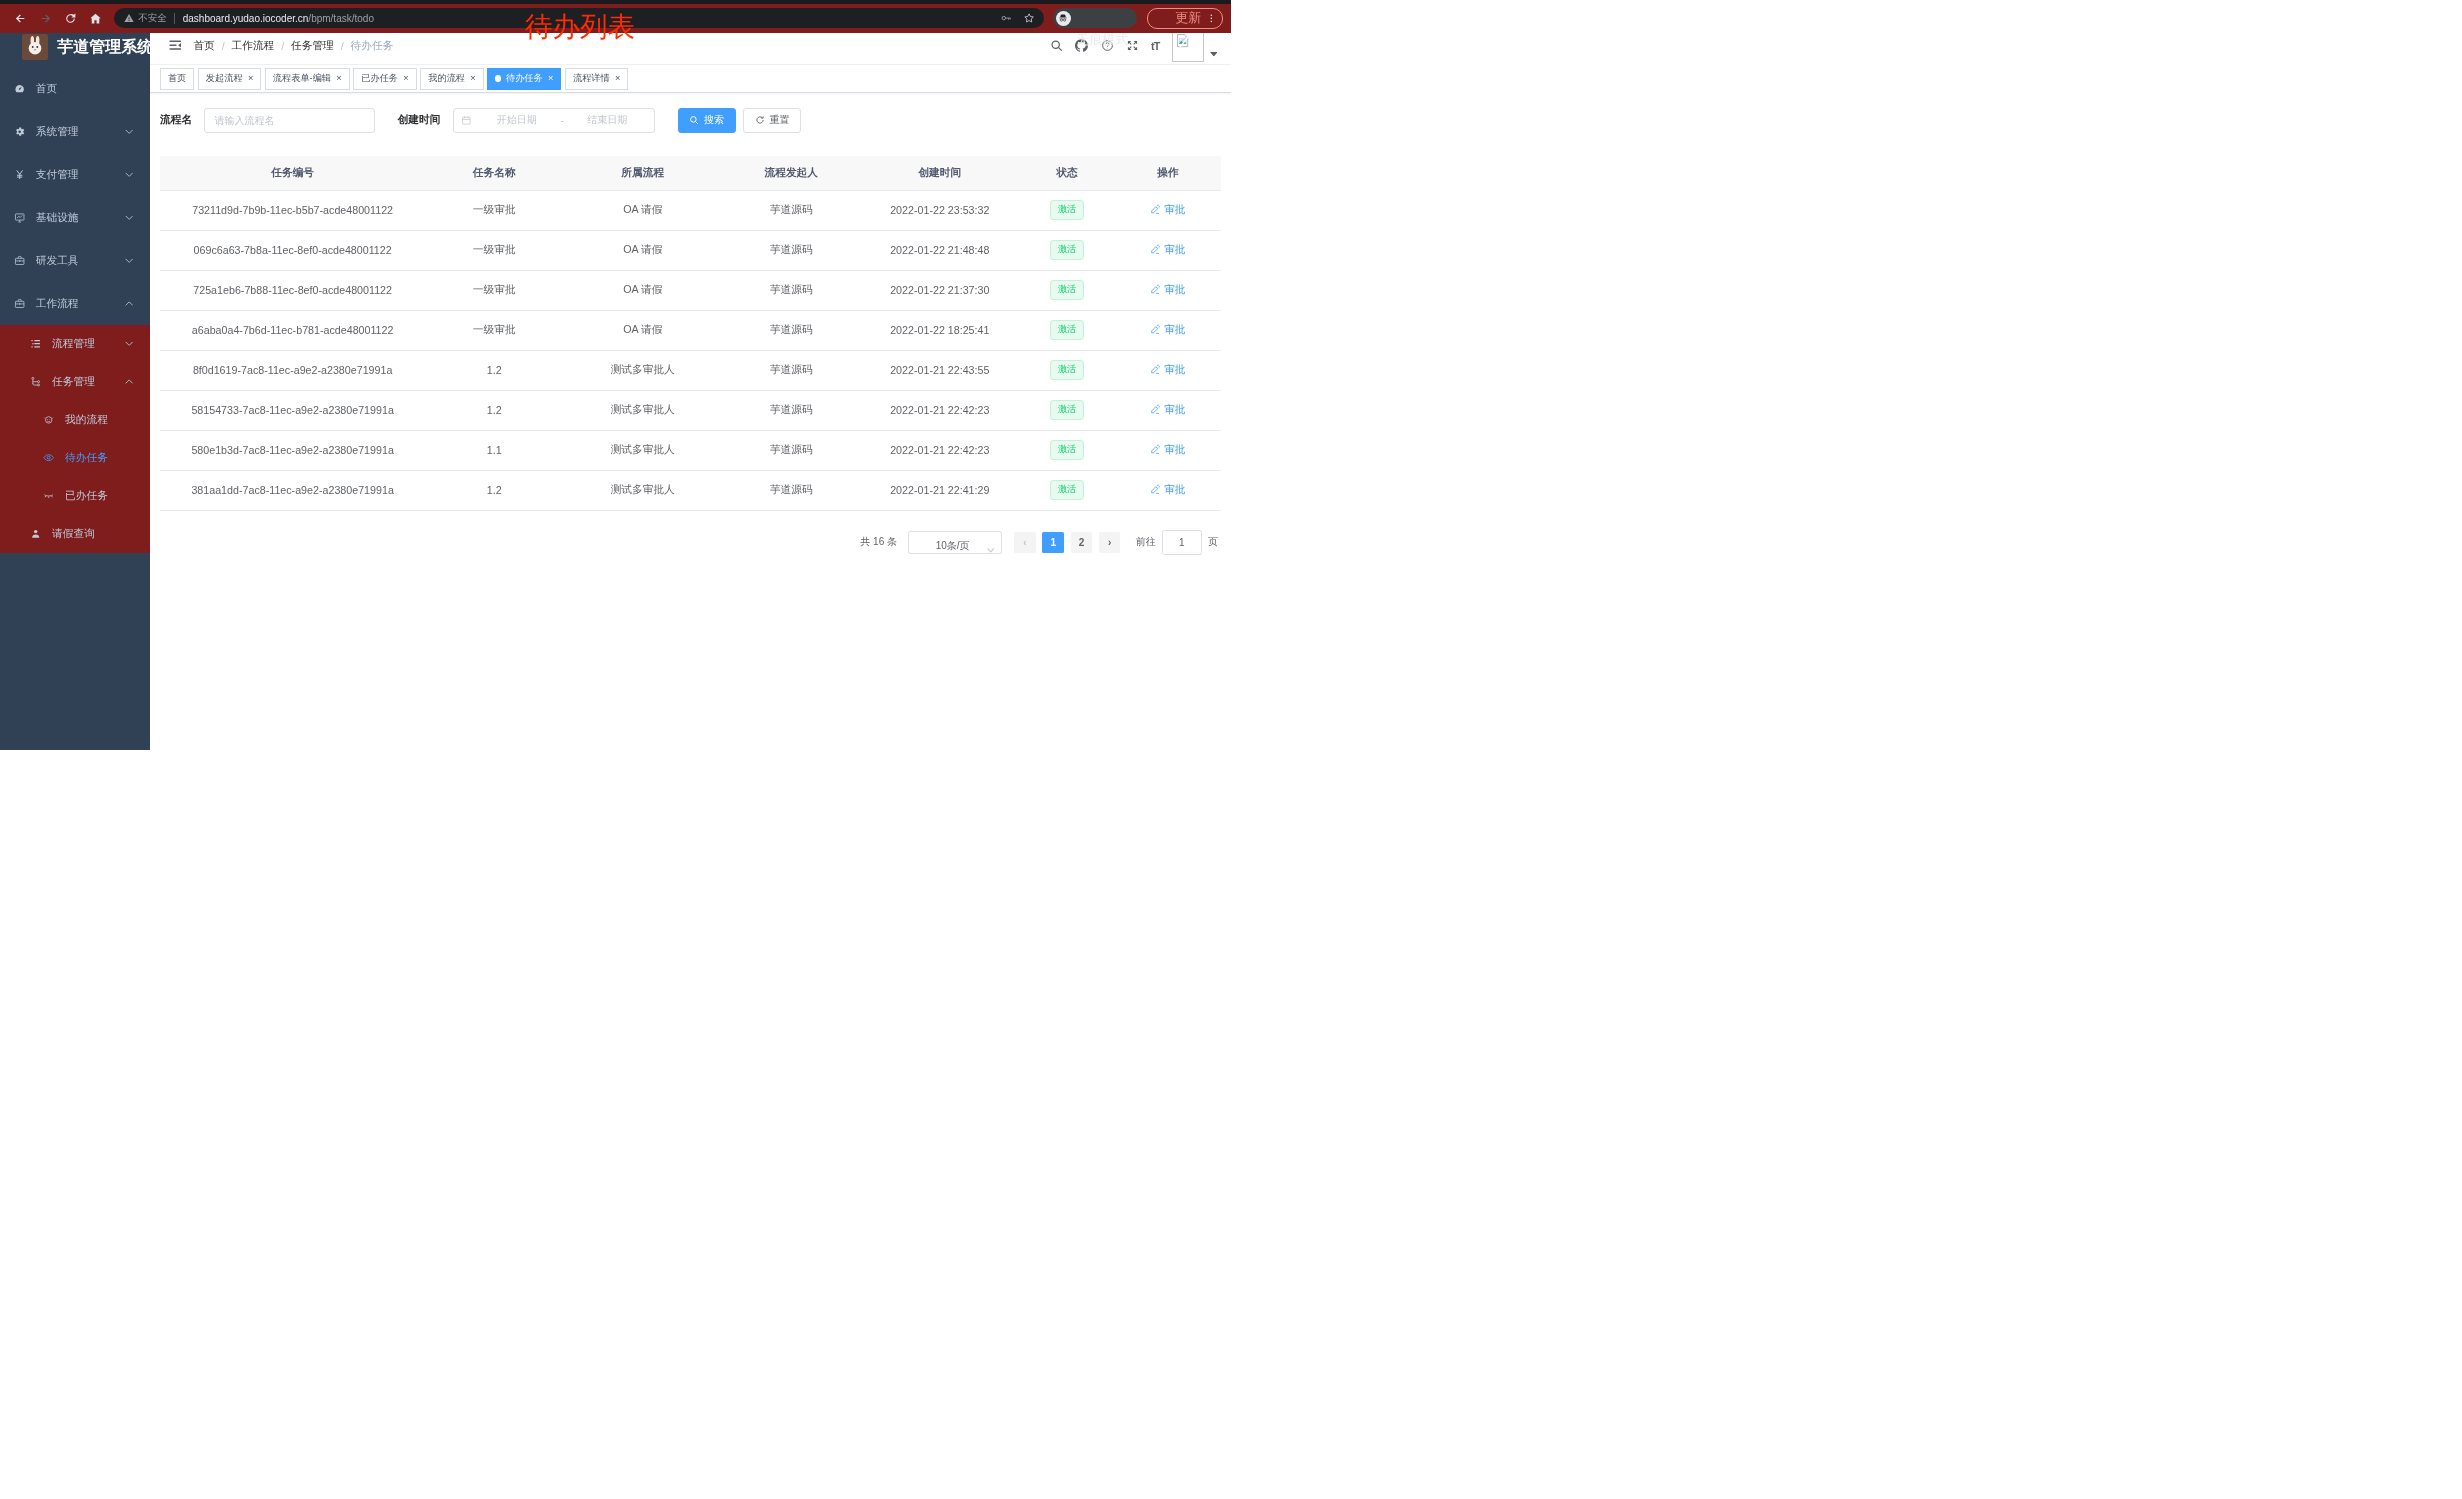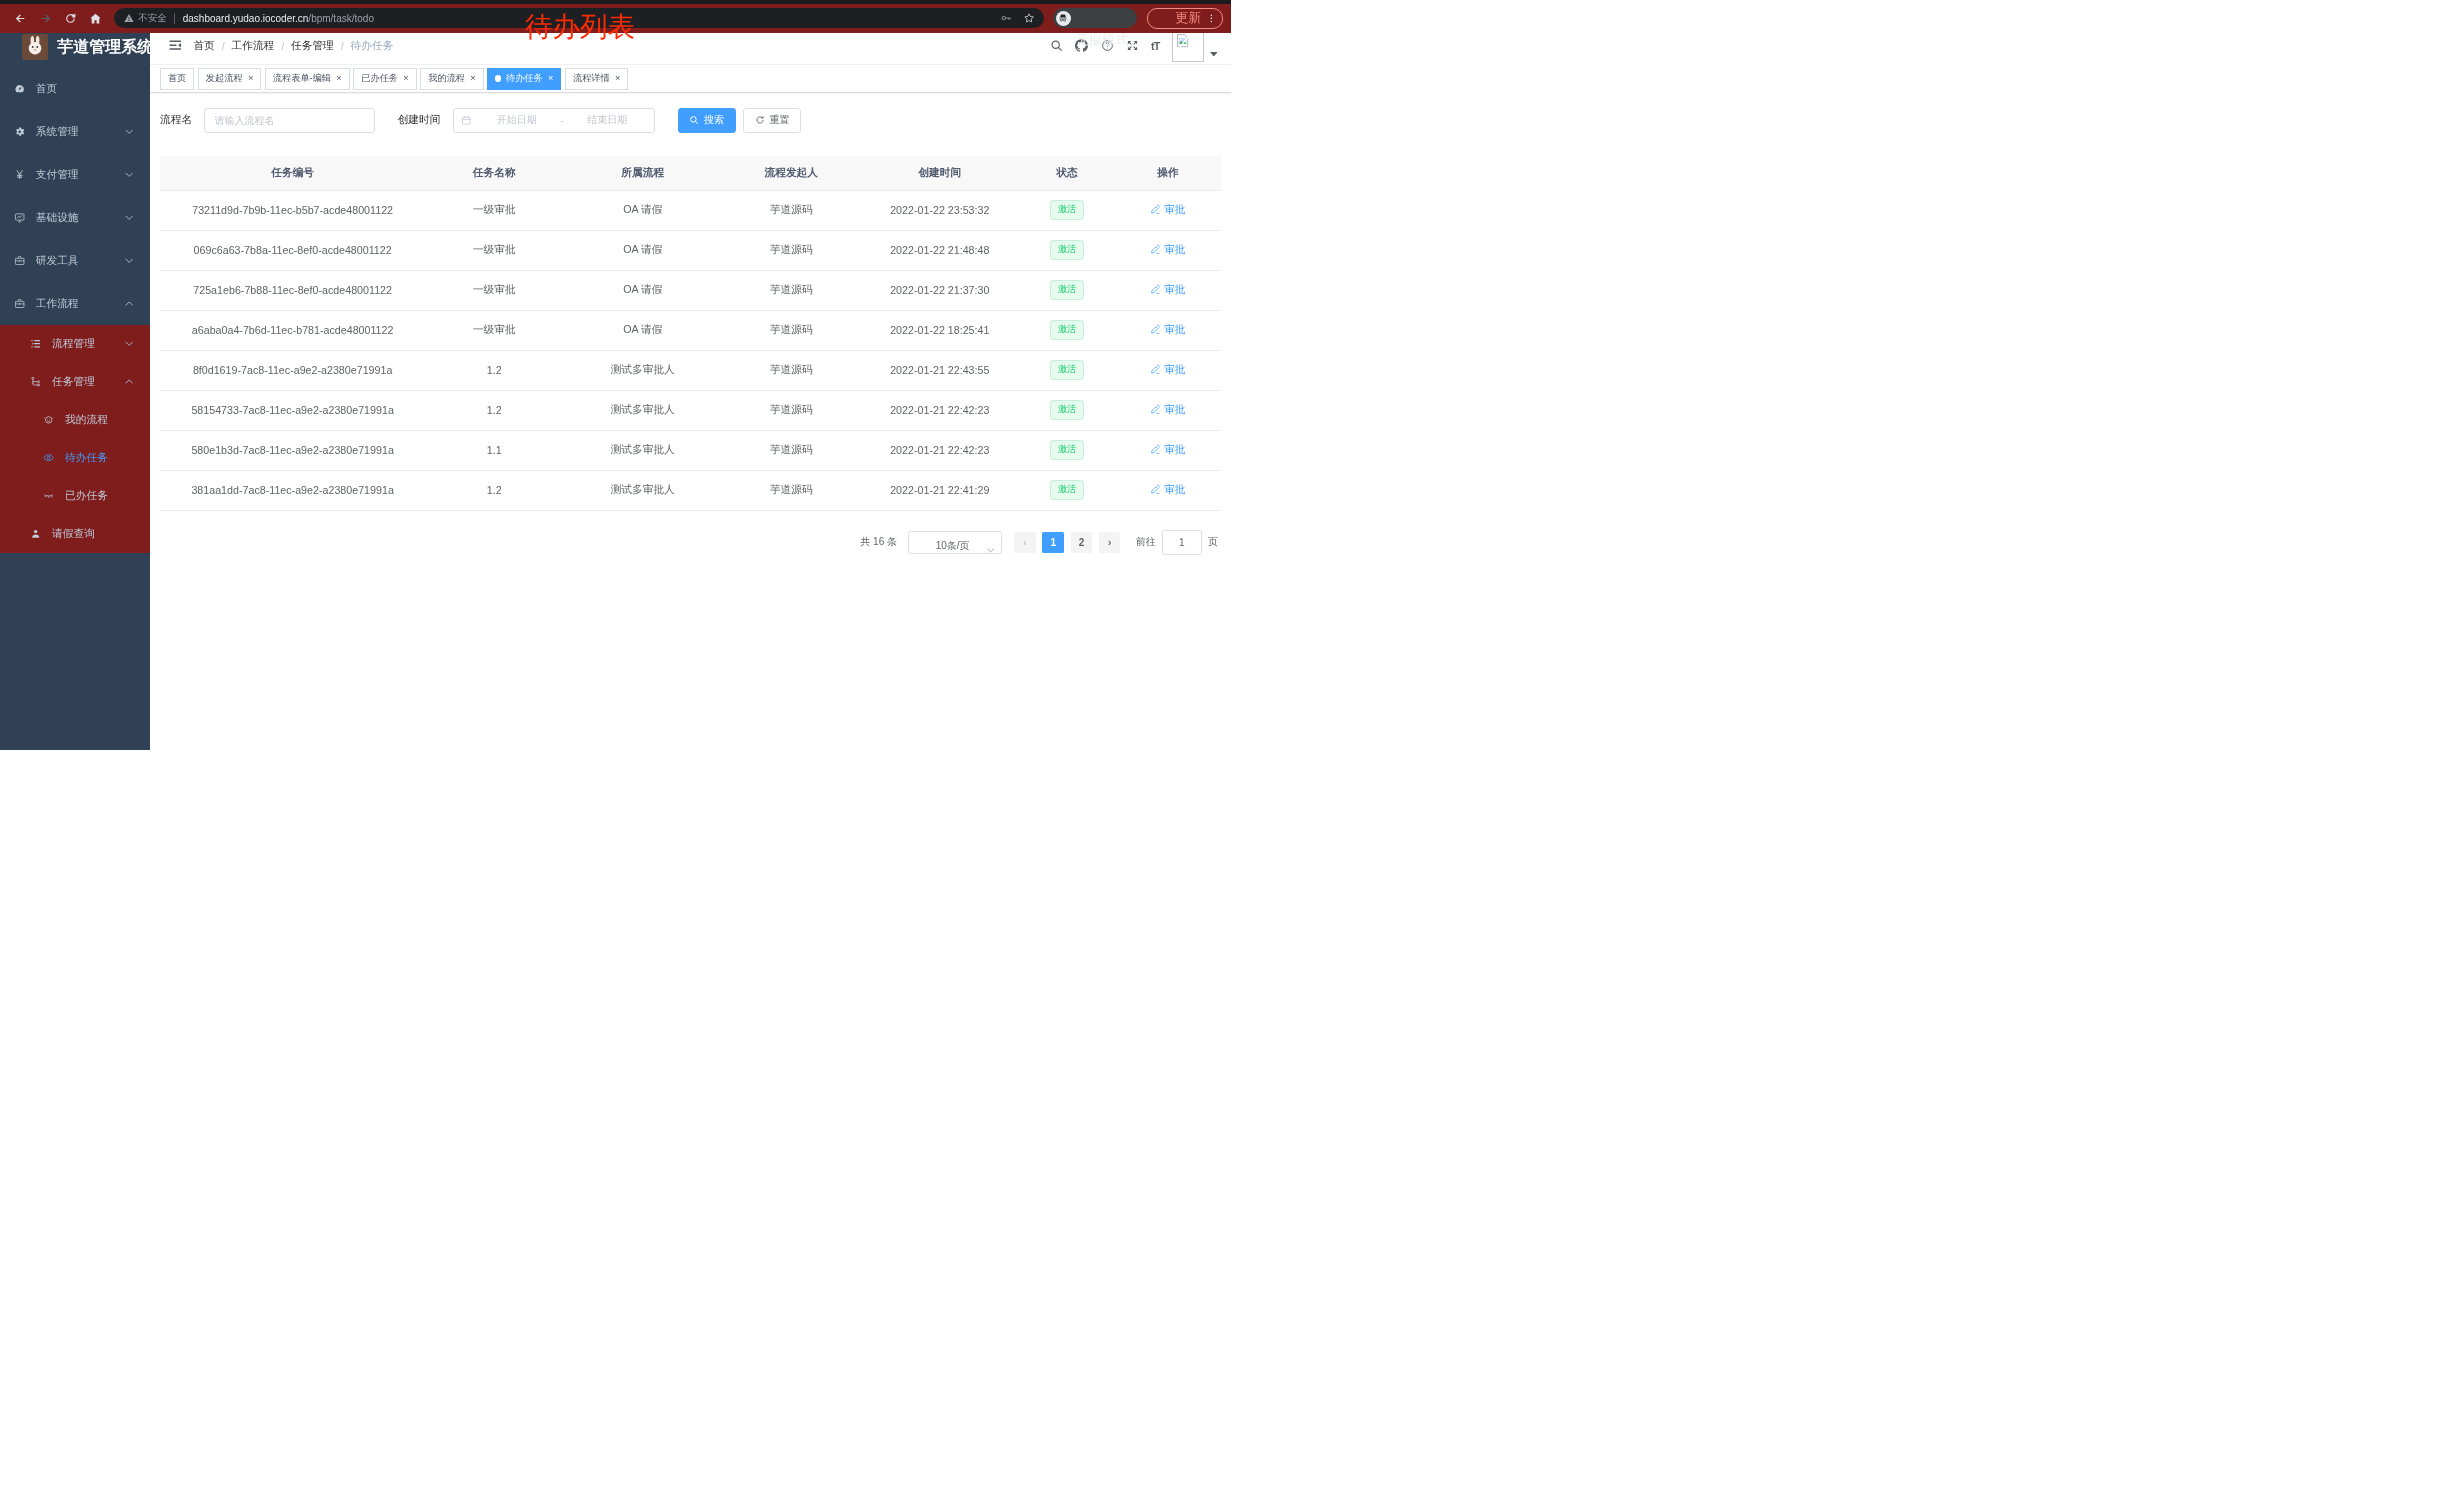--- a/index.html
+++ b/index.html
@@ -77,21 +77,21 @@
           box-shadow:0 0.8px 2.3px rgba(0,0,0,.08);flex-shrink:0;background:#fff;position:relative;z-index:2;}
   .tab{height:20px;border:0.8px solid #d8dce5;background:#fff;color:#495060;font-size:9.2px;
        display:flex;align-items:center;padding:0 6.9px;margin-right:3.8px;cursor:pointer;white-space:nowrap;}
   .tab .dot{width:6.1px;height:6.1px;border-radius:50%;background:#fff;margin-right:4.6px;}
   .tab .close{margin-left:5.3px;font-size:9.2px;line-height:1;cursor:pointer;}
   .tab.active{background:#409eff;border-color:#409eff;color:#fff;}
 
   
   .content{flex:1;padding:14.5px 10px 0 10px;background:#fff;overflow:hidden;}
   .filters{display:flex;align-items:center;font-size:10.7px;margin-bottom:23px;}
-  .flabel{font-weight:normal;color:#303133;margin-right:12.2px;white-space:nowrap;}
+  .flabel{font-weight:bold;color:#303133;margin-right:12.2px;white-space:nowrap;}
   .flabel.ml{margin-left:23px;}
   .txt-input{width:150px;height:23px;border:0.8px solid #dcdfe6;border-radius:3.1px;padding:0 9.2px;
              font-size:10px;color:#606266;outline:none;font-family:inherit;}
   .txt-input::placeholder{color:#c0c4cc;}
   .date-range{width:185px;height:23px;border:0.8px solid #dcdfe6;border-radius:3.1px;display:flex;
               align-items:center;padding:0 7.6px;cursor:pointer;}
   .cal-ic{width:10.7px;height:10.7px;color:#c0c4cc;margin-right:6.1px;}
   .dr-ph{font-size:10px;color:#c0c4cc;flex:1;text-align:center;white-space:nowrap;}
   .dr-sep{font-size:10px;color:#c0c4cc;margin:0 4.6px;}
   .btn{height:23px;border-radius:3.1px;display:flex;align-items:center;padding:0 10.7px;font-size:10px;

